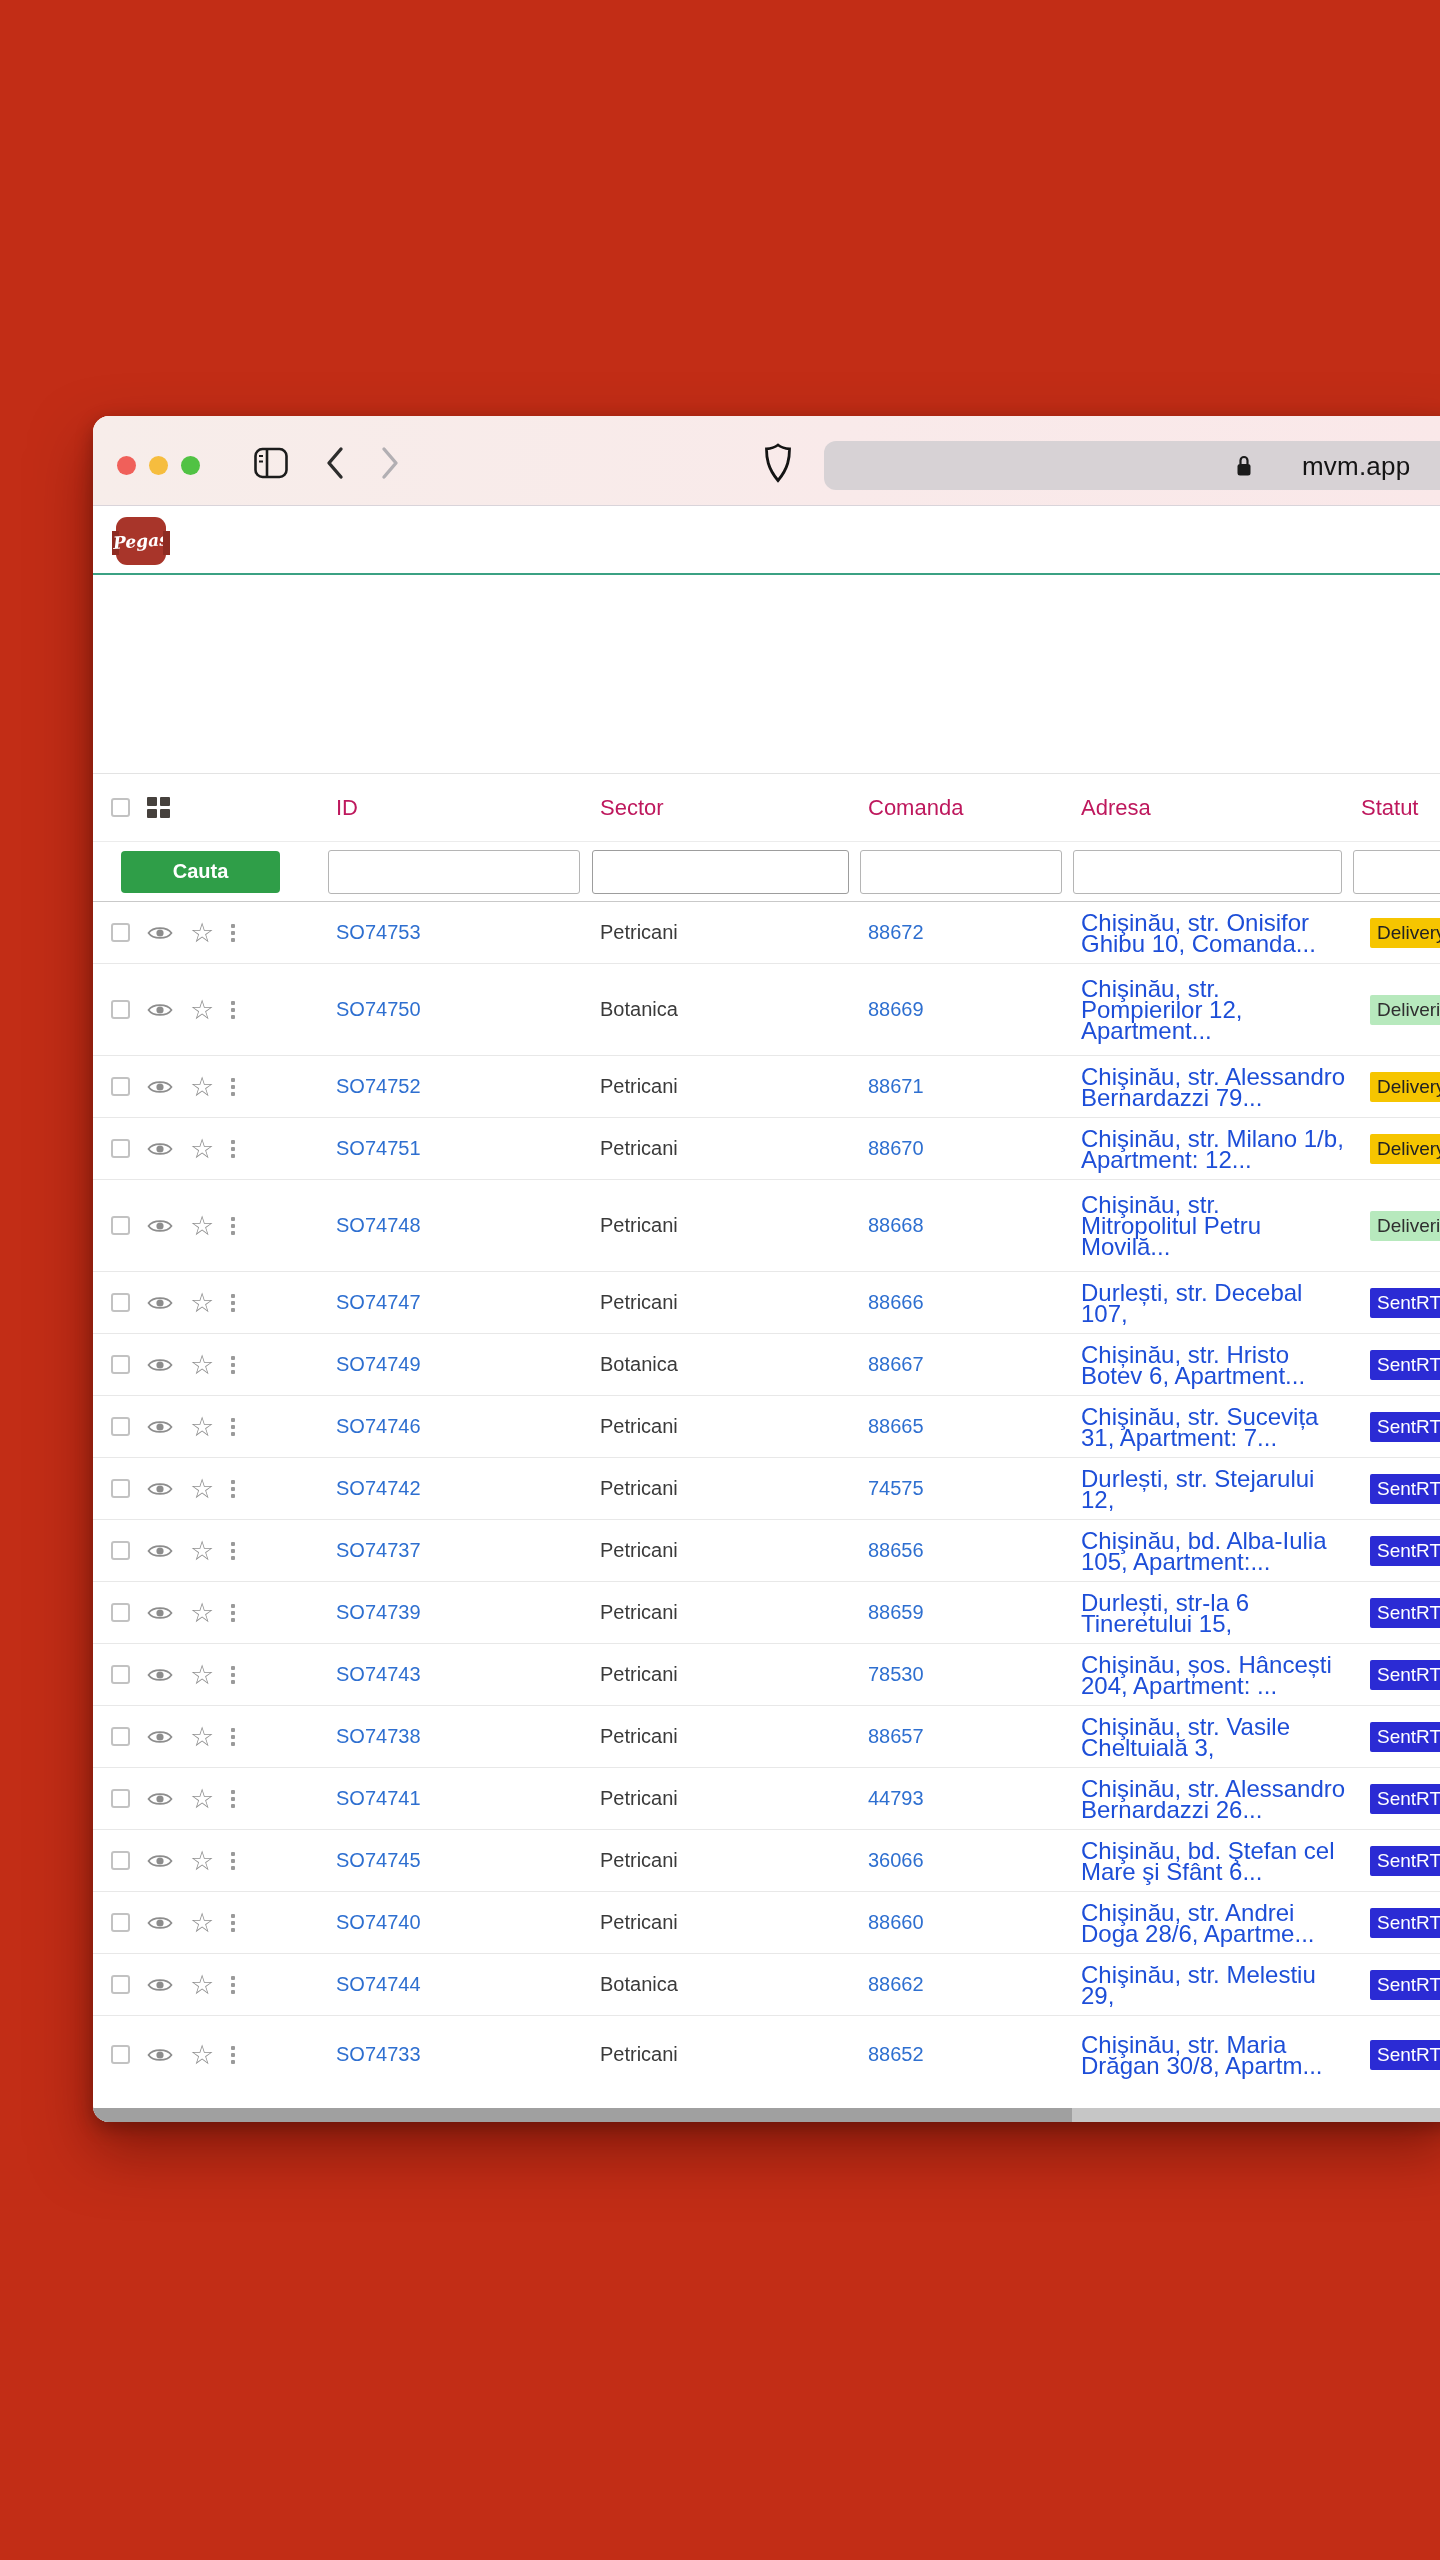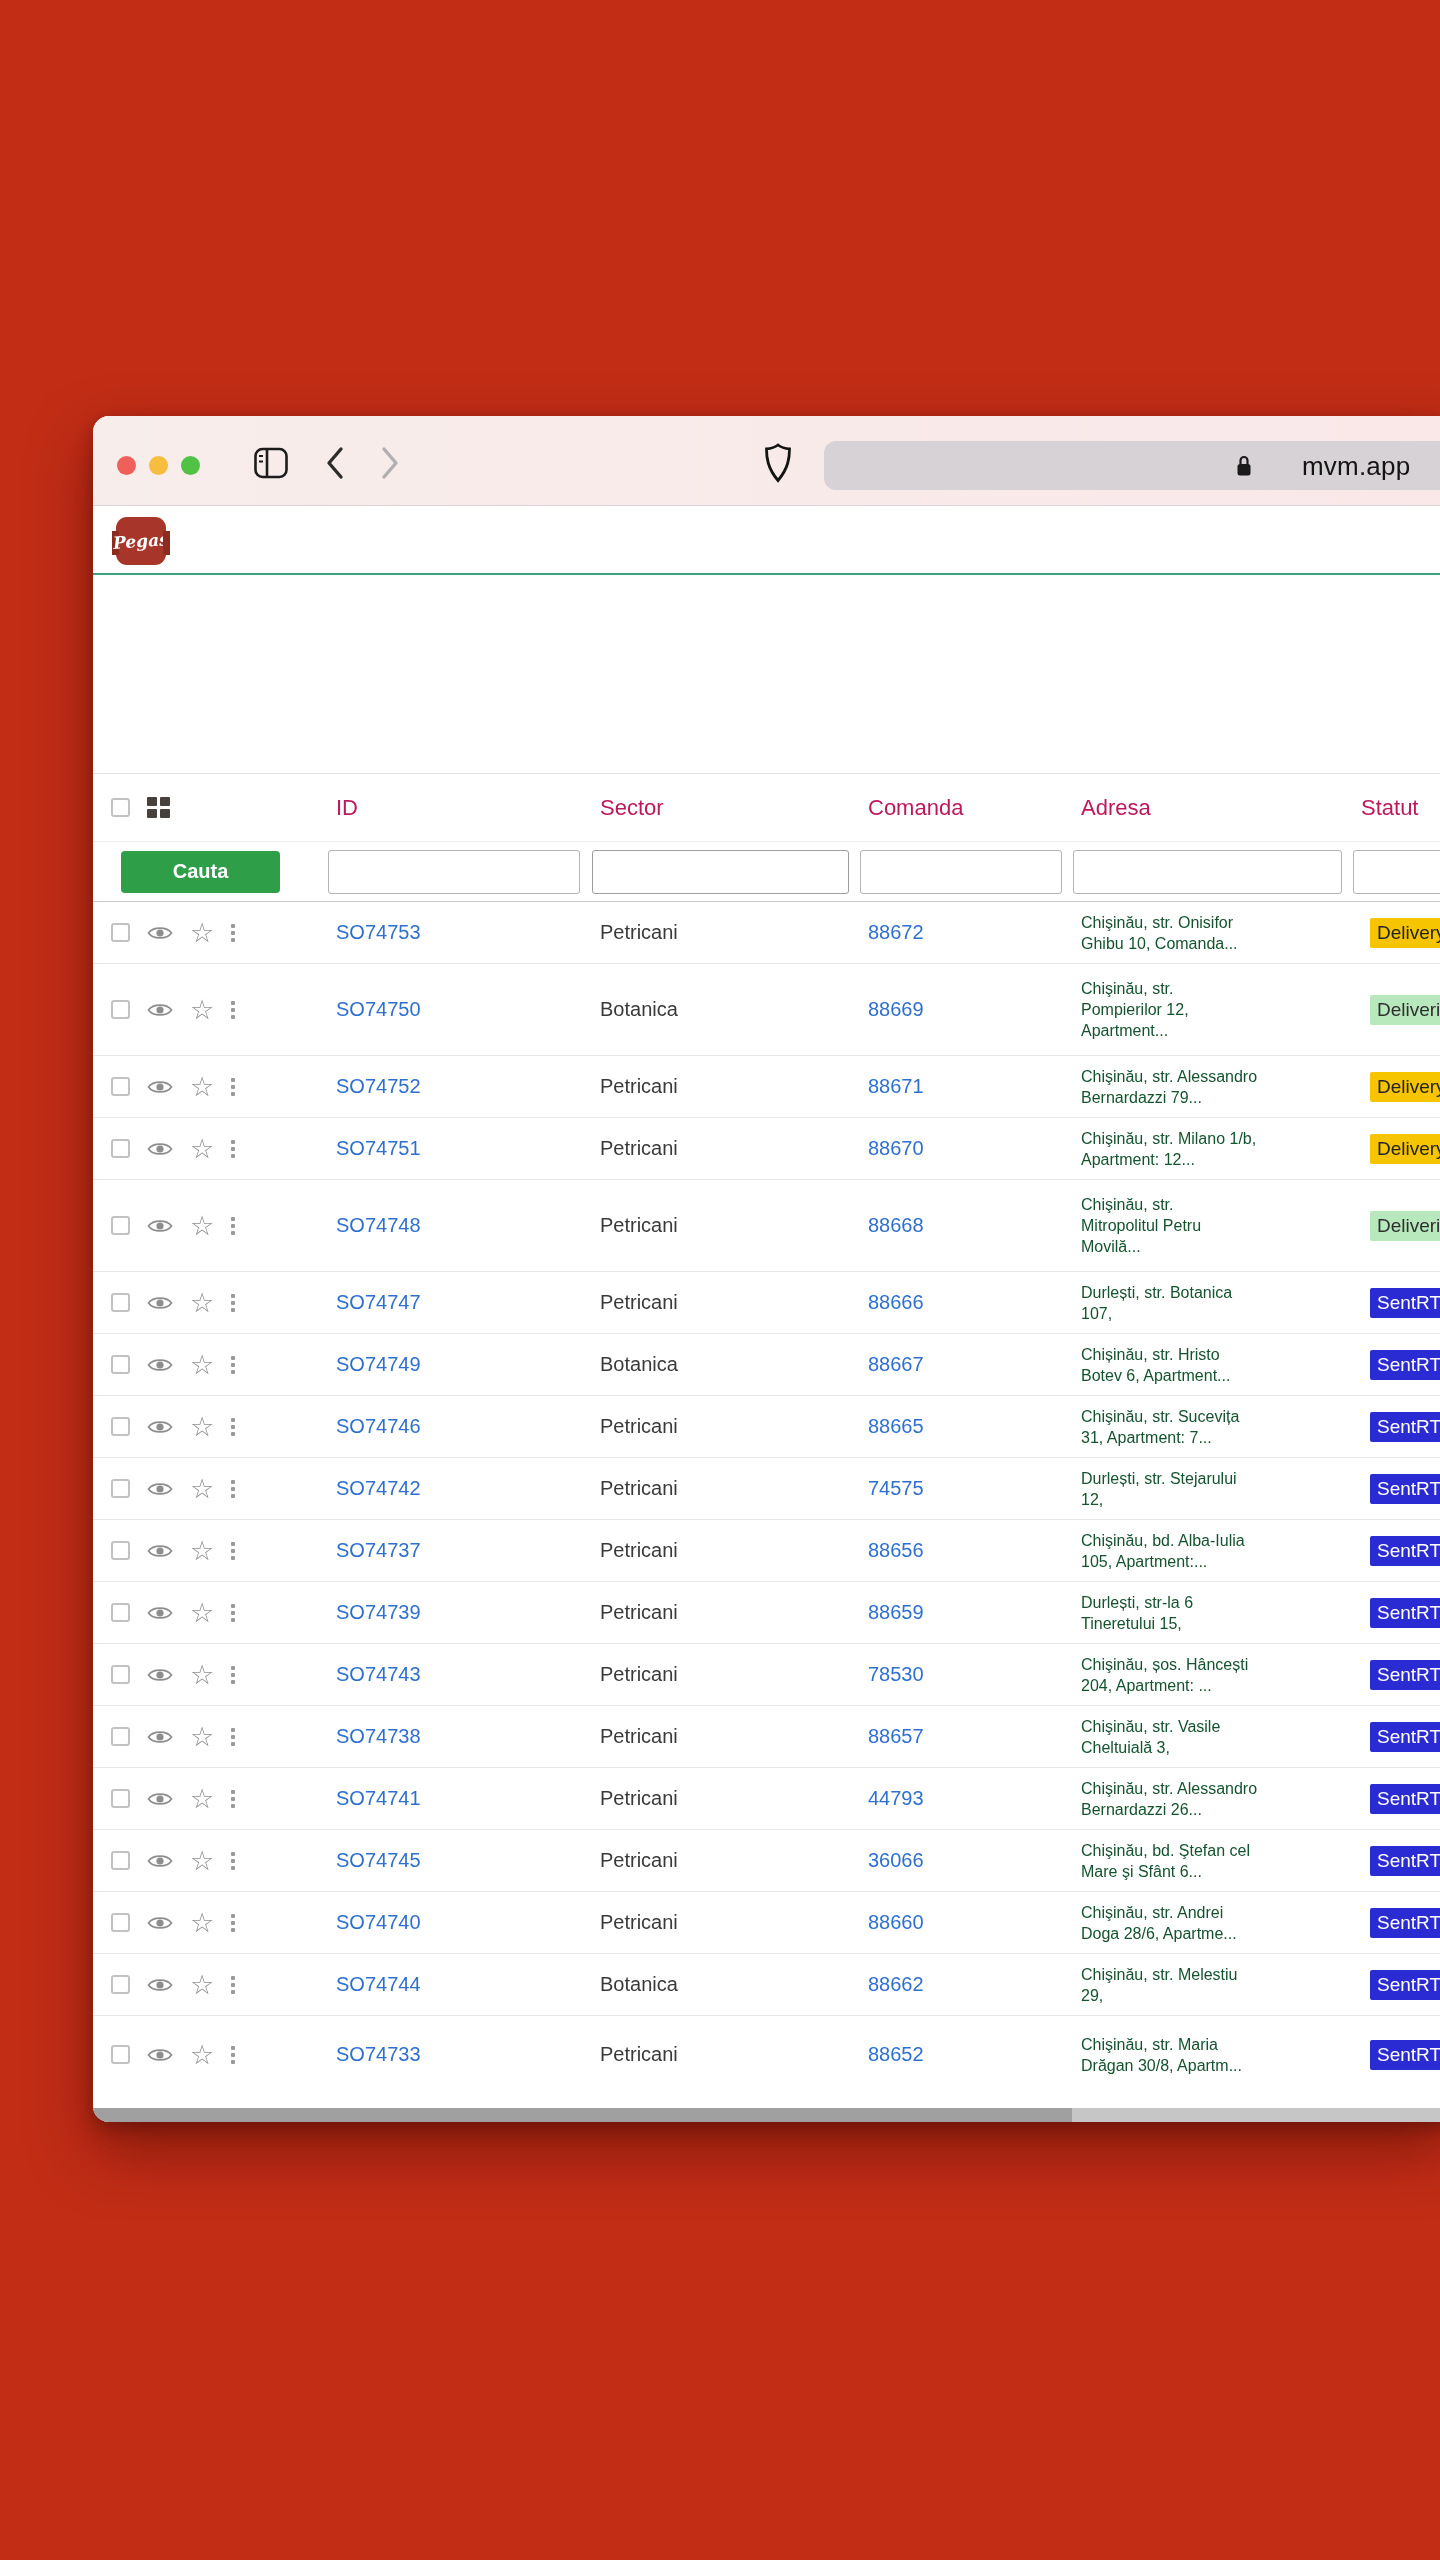--- a/index.html
+++ b/index.html
@@ -105,21 +105,21 @@
   .trow.lines3 { min-height:92px; }
   .trow:last-child { min-height:77px; border-bottom:none; }
 
   .eye { line-height:0; }
   .star { font-size:27px; color:#909090; line-height:22px; }
   .kebab { display:flex; flex-direction:column; gap:3px; }
   .kebab i { width:4px; height:4px; background:#9a9a9a; border-radius:1px; }
 
   .link { color:#2e6fd0; text-decoration:none; font-size:20px; }
   .sector-txt { font-size:20px; color:#3a3a3a; }
-  .addr { font-size:16px; line-height:21px; color:#14532d; }
+  .addr { font-size:24px; line-height:21px; color:#1d4ed8; }
   .badge {
     display:inline-block; margin-left:9px; padding:4px 7px; border-radius:2px;
     font-size:19px; font-weight:500; white-space:nowrap;
   }
 
   .hscrollbar {
     position:absolute; left:0; right:0; bottom:0; height:14px; background:#c6c6c6;
   }
   .hscrollbar .thumb { position:absolute; left:0; top:0; bottom:0; width:72%; background:#a0a0a0; }
 </style>
@@ -364,21 +364,21 @@
                 <i></i>
                 <i></i>
                 <i></i>
               </span>
     </div>
     <div class="cell col-id"><a href="#" class="link">SO74747</a></div>
     <div class="cell col-sector"><span class="sector-txt">Petricani</span></div>
     <div class="cell col-comanda"><a href="#" class="link">88666</a></div>
     <div class="cell col-adresa">
               <div class="addr">
-                <div>Durlești, str. Botanica</div>
+                <div>Durlești, str. Decebal</div>
                 <div>107,</div>
               </div>
             </div>
     <div class="cell col-statut"><span class="badge" style="background: rgb(43, 43, 212); color: rgb(255, 255, 255);">SentRTI</span></div>
   </div>
 
   <div class="trow">
     <div class="cell col-icons">
       <span class="cb"></span>
       <span class="eye">

